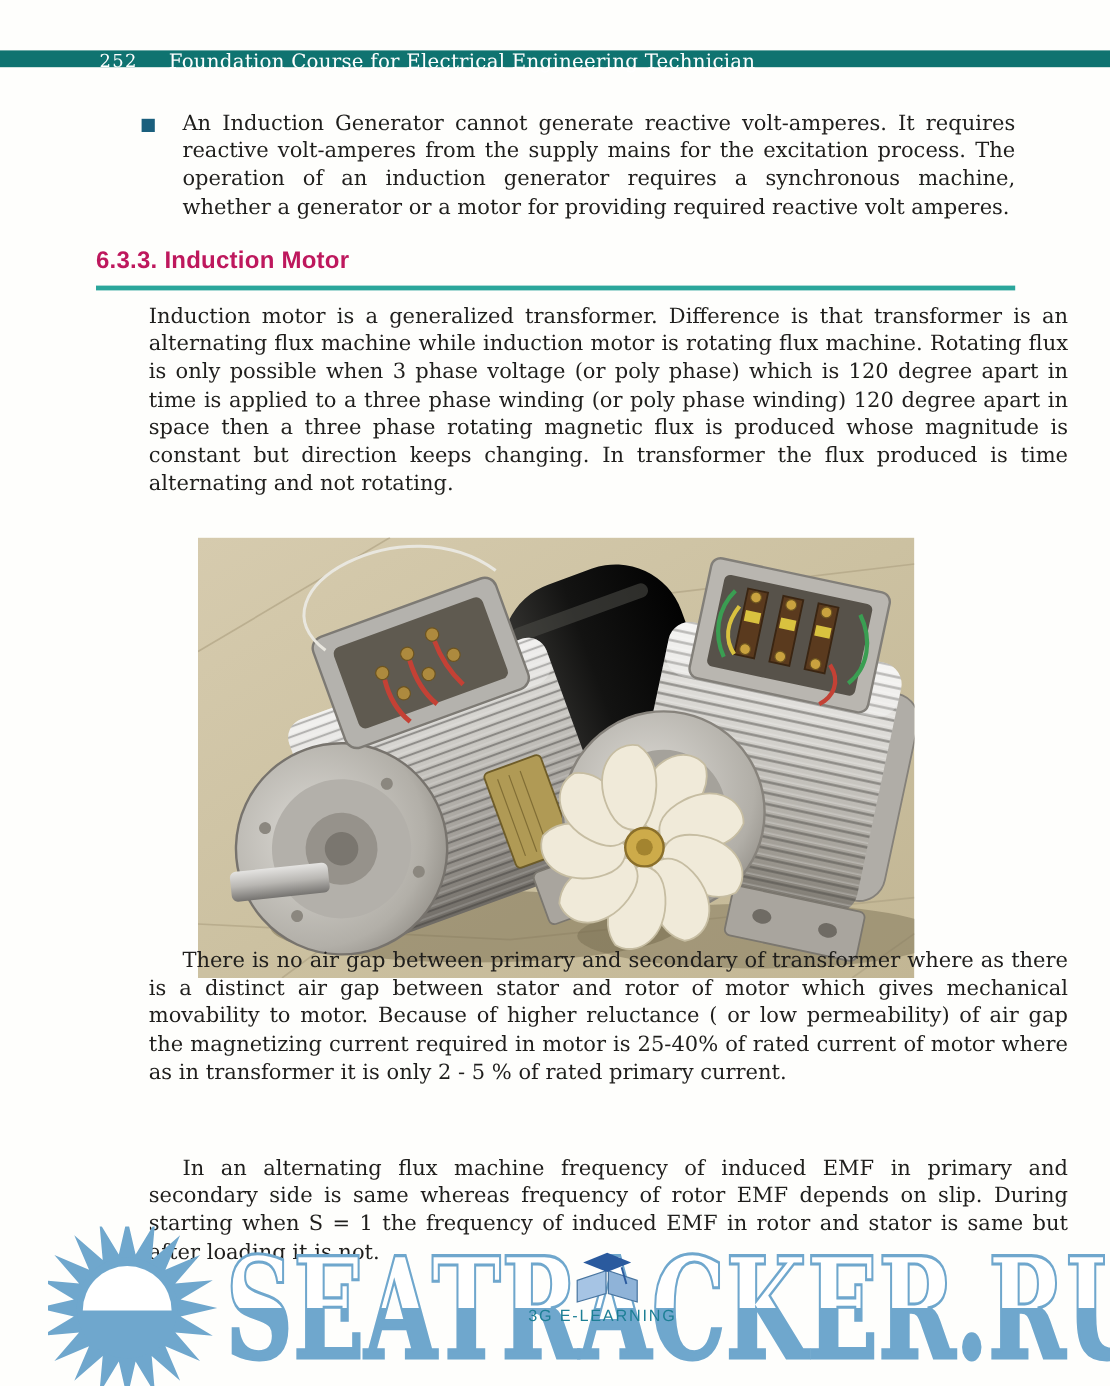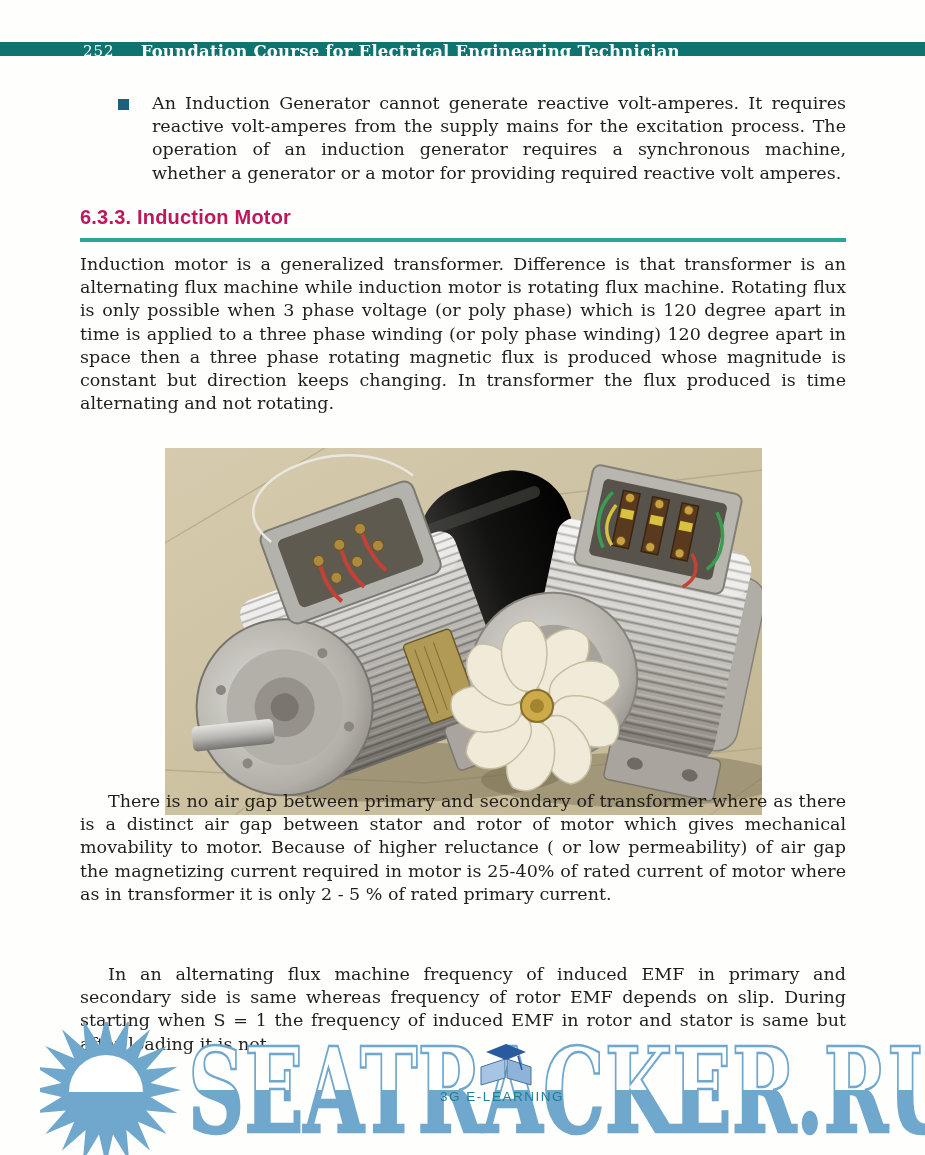--- a/index.html
+++ b/index.html
@@ -6,40 +6,40 @@
   body{
     width:925px;height:1155px;position:relative;background:#fefefc;
     font-family:"DejaVu Serif", serif;color:#1f1e1c;overflow:hidden;
   }
   
   .header-bar{
     position:absolute;left:0;top:42px;width:925px;height:14px;
     background:#0f7370;color:#ffffff;display:flex;
   }
   .page-number{margin-left:83px;font-size:15px;letter-spacing:1px;}
-  .header-title{margin-left:26px;font-size:16.5px;font-weight:bold;letter-spacing:.2px;}
+  .header-title{margin-left:26px;font-size:16.5px;font-weight:normal;letter-spacing:.2px;}
 
   .content{position:absolute;left:80px;width:766px;}
 
   
   .bullet-row{top:92px;display:flex;}
   .bullet-square{
     width:11px;height:11px;background:#1a5f7d;margin-left:38px;margin-top:7px;flex:none;
   }
   .bullet-text{
     margin-left:23px;width:694px;font-size:17.5px;line-height:23.2px;text-align:justify;
   }
 
   .section-heading{
     top:206px;font-family:"Liberation Sans", sans-serif;font-weight:bold;
     font-size:20px;color:#be185d;letter-spacing:.2px;
   }
   .section-rule{top:238px;height:4px;width:766px;background:#2ba69b;}
 
-  .para{font-size:17.5px;line-height:23.2px;text-align:justify;width:766px;}
+  .para{font-size:17.5px;line-height:23.2px;text-align:justify;width:766px;margin-left:44px;}
   .para-intro{top:253px;}
   .para-indent{text-indent:28px;}
   .para-airgap{top:790px;}
   .para-flux{top:963px;}
 
   .figure{
     position:absolute;left:165px;top:448px;width:597px;height:367px;
   }
   .figure svg{display:block;width:597px;height:367px;}
 

